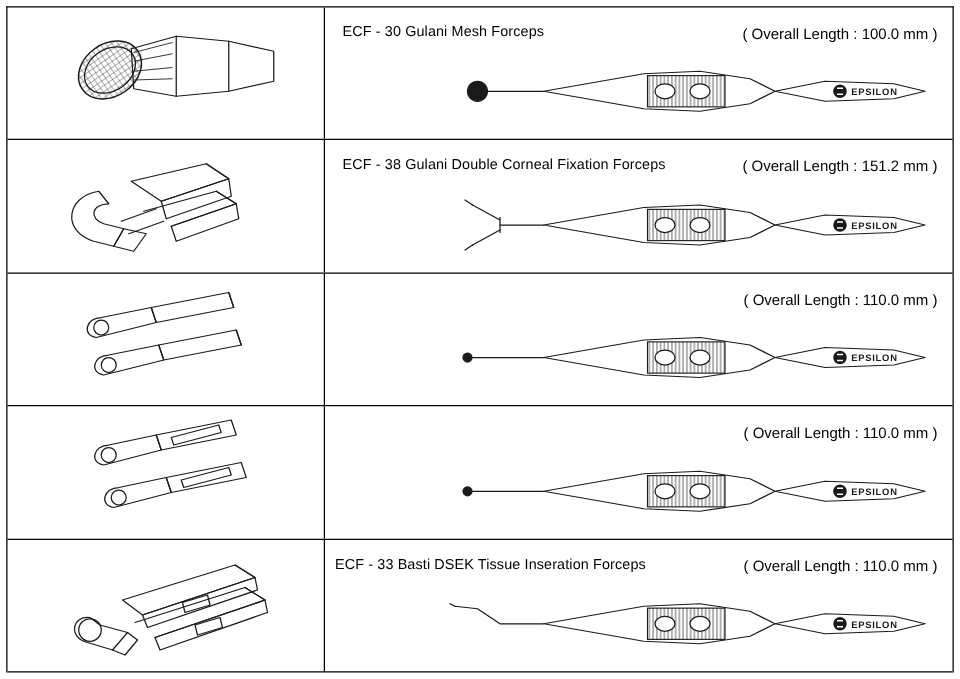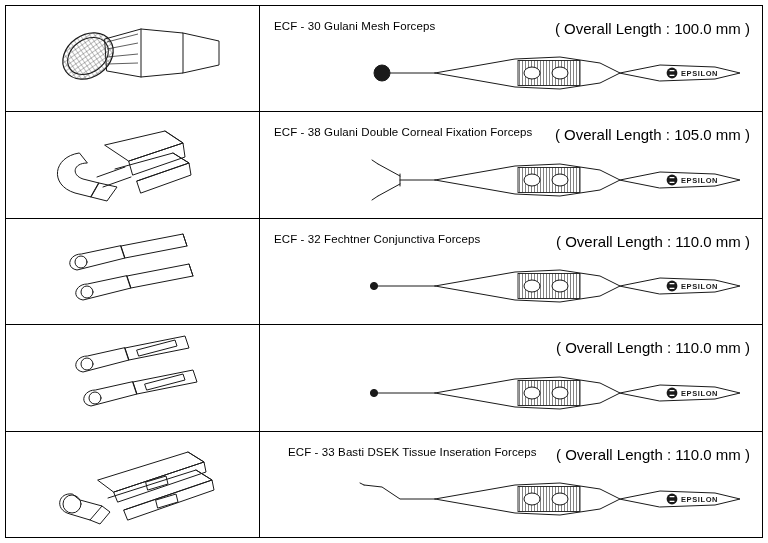--- a/index.html
+++ b/index.html
@@ -50,27 +50,27 @@
   }
   .label {
     position: absolute;
     top: 14px;
     left: 14px;
     font-size: 11.5px;
     letter-spacing: 0.1px;
     white-space: nowrap;
   }
   .label.indent {
-    left: 28px;
+    left: 8px;
   }
   .length {
     position: absolute;
     top: 14px;
     right: 12px;
-    font-size: 15px;
+    font-size: 12px;
     white-space: nowrap;
   }
   .instrument {
     position: absolute;
     left: 0;
     right: 0;
     bottom: 2px;
     height: 72px;
   }
   .detail-svg {
@@ -154,21 +154,21 @@
         <path class="ln" d="M72 28 L132 14 L150 26 L96 44 Z"></path>
         <path class="ln" d="M96 44 L150 26 L152 40 L100 58 Z"></path>
         <path class="ln" d="M82 52 L140 36 L156 46 L104 64"></path>
         <path class="ln" d="M104 64 L156 46 L158 58 L108 76 Z"></path>
         <path class="ln" d="M64 60 L92 50 M70 70 L98 60"></path>
         <path class="ln" d="M132 14 L150 26 M140 36 L156 46"></path>
       </svg>
     </div>
     <div class="cell-main">
       <div class="label">ECF - 38  Gulani Double Corneal Fixation Forceps</div>
-      <div class="length">( Overall Length : 105.0 mm )</div>
+      <div class="length">( Overall Length : 151.2 mm )</div>
       <svg class="instrument" viewBox="0 0 500 72" preserveAspectRatio="none">
         <defs>
           <pattern id="knurl2" width="3" height="10" patternUnits="userSpaceOnUse">
             <path d="M1.5 0 L1.5 10" class="hatch"></path>
           </pattern>
         </defs>
         <path class="ln" d="M175 36 L255 22 L300 20 L340 26 L360 36 L340 46 L300 52 L255 50 L175 36 Z"></path>
         <path class="ln" d="M360 36 L400 28 L455 30 L480 36 L455 42 L400 44 Z"></path>
         <rect x="258" y="23.5" width="62" height="25" fill="url(#knurl2)" stroke="#1a1a1a" stroke-width="0.9"></rect>
         <ellipse cx="272" cy="36" rx="8" ry="6" class="white"></ellipse>
@@ -193,21 +193,20 @@
         <circle cx="48" cy="38" r="6" class="ln"></circle>
         <path class="ln" d="M88 22 L150 10 L154 22 L92 34 Z"></path>
         <path class="ln" d="M150 10 L154 22"></path>
         <path class="ln" d="M54 60 C42 60 38 74 50 76 L98 64 L94 52 Z"></path>
         <circle cx="54" cy="68" r="6" class="ln"></circle>
         <path class="ln" d="M94 52 L156 40 L160 52 L98 64 Z"></path>
         <path class="ln" d="M156 40 L160 52"></path>
       </svg>
     </div>
     <div class="cell-main">
-      <div class="label">ECF - 32  Fechtner Conjunctiva Forceps</div>
       <div class="length">( Overall Length : 110.0 mm )</div>
       <svg class="instrument" viewBox="0 0 500 72" preserveAspectRatio="none">
         <defs>
           <pattern id="knurl3" width="3" height="10" patternUnits="userSpaceOnUse">
             <path d="M1.5 0 L1.5 10" class="hatch"></path>
           </pattern>
         </defs>
         <path class="ln" d="M175 36 L255 22 L300 20 L340 26 L360 36 L340 46 L300 52 L255 50 L175 36 Z"></path>
         <path class="ln" d="M360 36 L400 28 L455 30 L480 36 L455 42 L400 44 Z"></path>
         <rect x="258" y="23.5" width="62" height="25" fill="url(#knurl3)" stroke="#1a1a1a" stroke-width="0.9"></rect>

